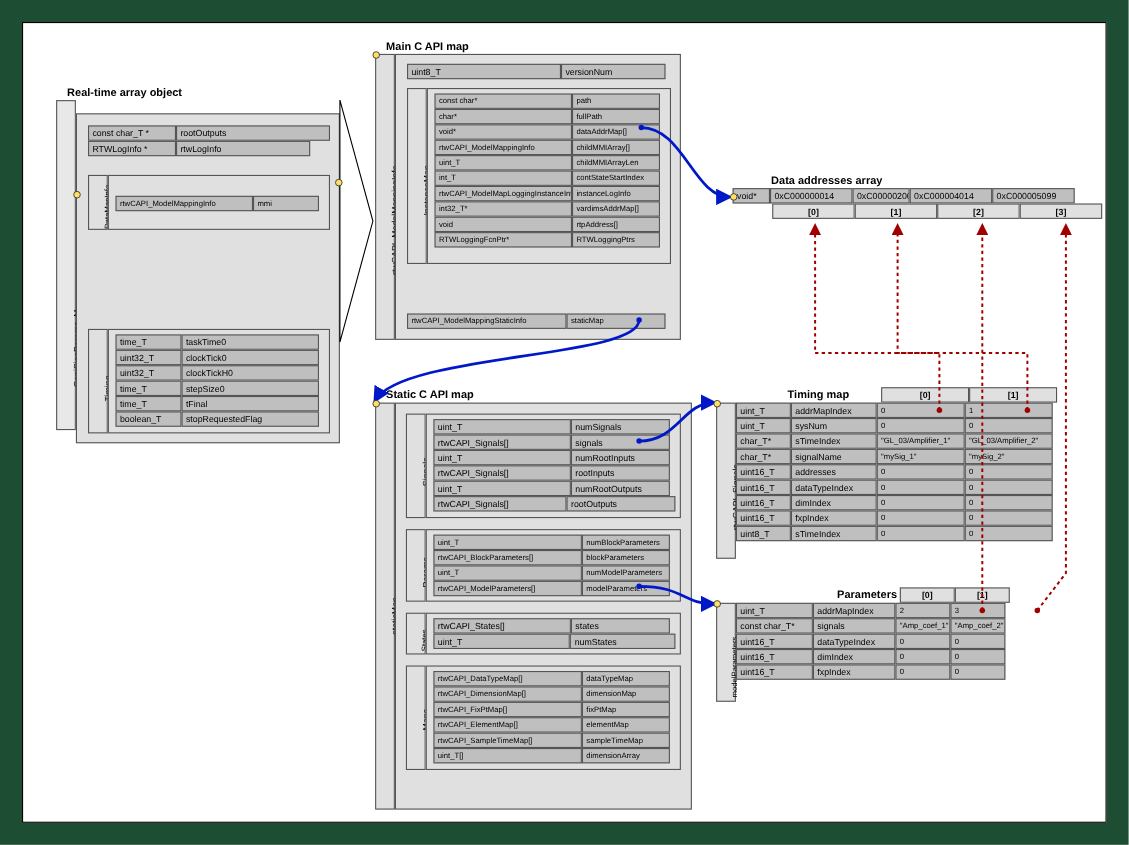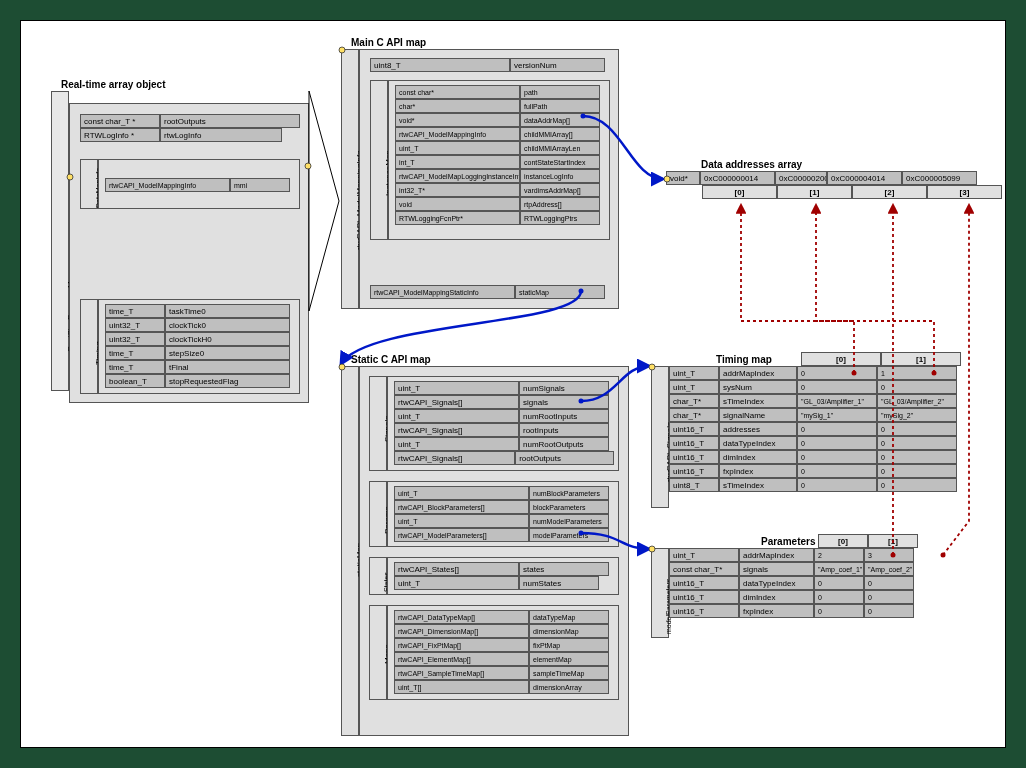--- a/index.html
+++ b/index.html
@@ -280,21 +280,21 @@
     <div style="position:absolute; left:13px; top:34px; transform:rotate(-90deg); transform-origin:left top; font-size:7px;">States</div>
   </div>
   <div class="box" style="left:366px; top:536px; width:232px; height:38px;">
     <div id="static-st" style="position:absolute; left:6px; top:4px; width:220px;">
         <div class="row">
           <div class="cell" style="width: 125px;">rtwCAPI_States[]</div>
           <div class="cell" style="width: 90px;">states</div>
         </div>
         <div class="row">
           <div class="cell" style="width: 125px;">uint_T</div>
-          <div class="cell" style="width: 80px;">numStates</div>
+          <div class="cell" style="width: 96px;">numStates</div>
         </div>
       </div>
   </div>
 
   <div class="box" style="left:348px; top:584px; width:18px; height:95px;">
     <div style="position:absolute; left:13px; top:58px; transform:rotate(-90deg); transform-origin:left top; font-size:8px;">Maps</div>
   </div>
   <div class="box" style="left:366px; top:584px; width:232px; height:95px;">
     <div id="static-mp" style="position:absolute; left:6px; top:4px; width:220px;">
         <div class="row">

